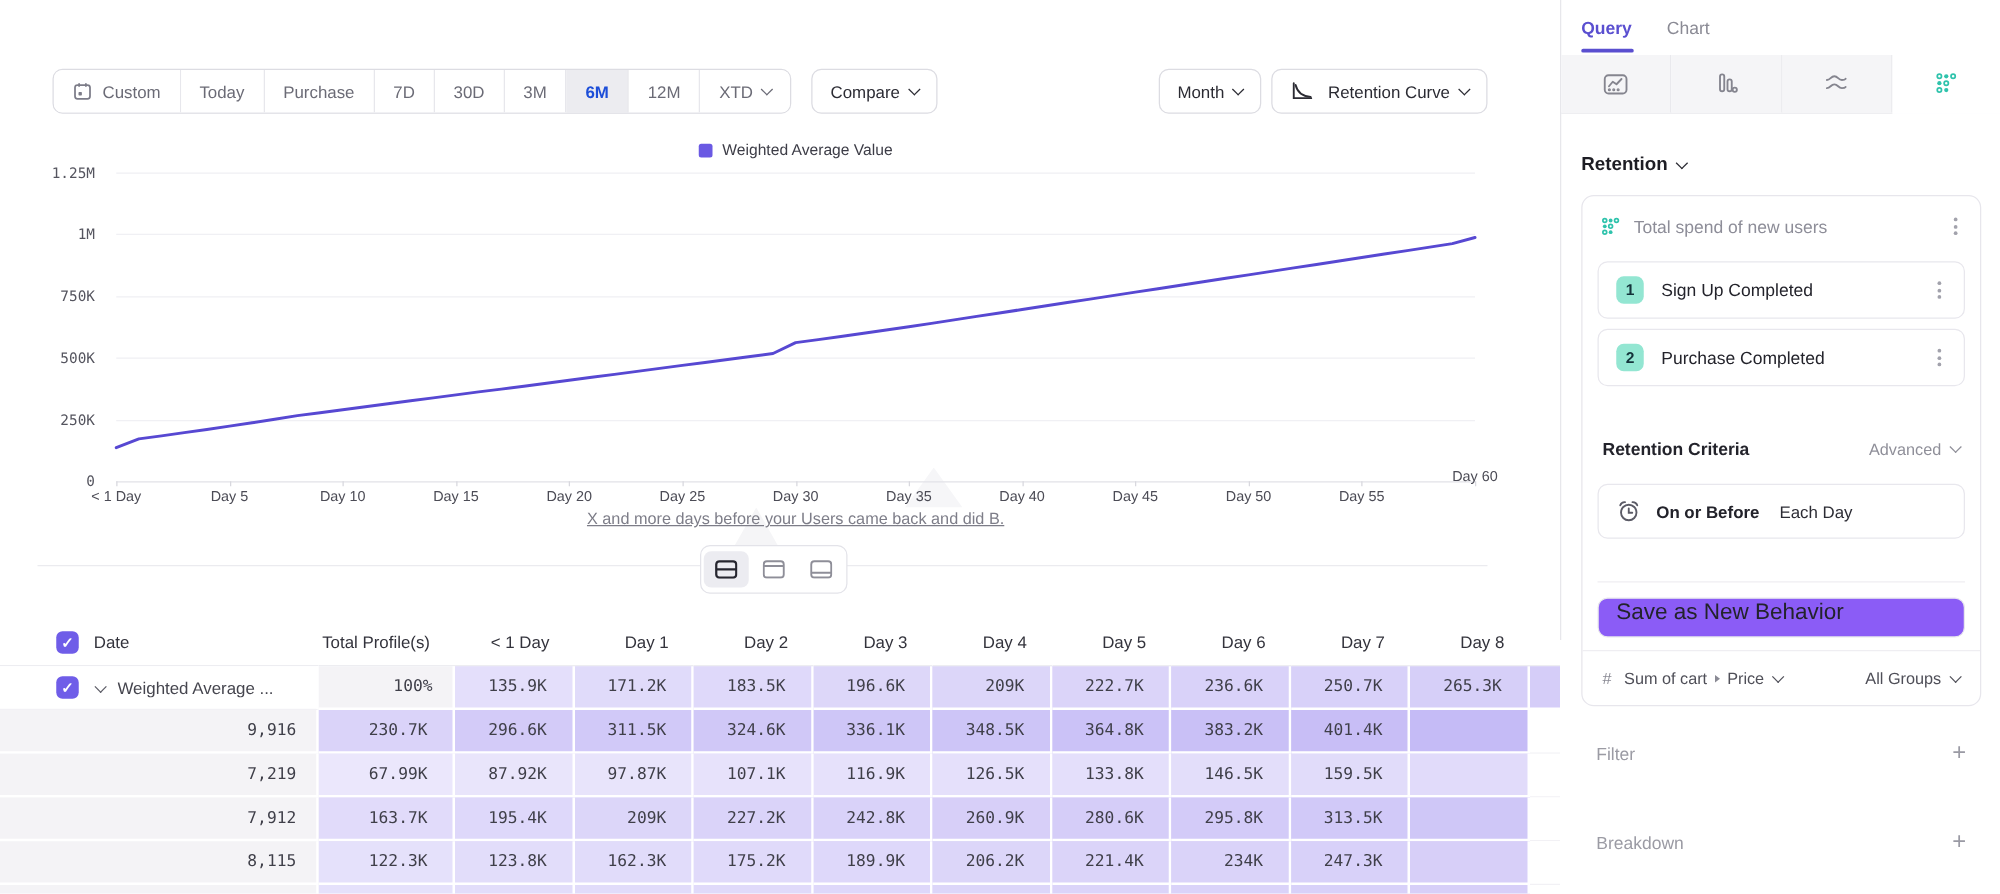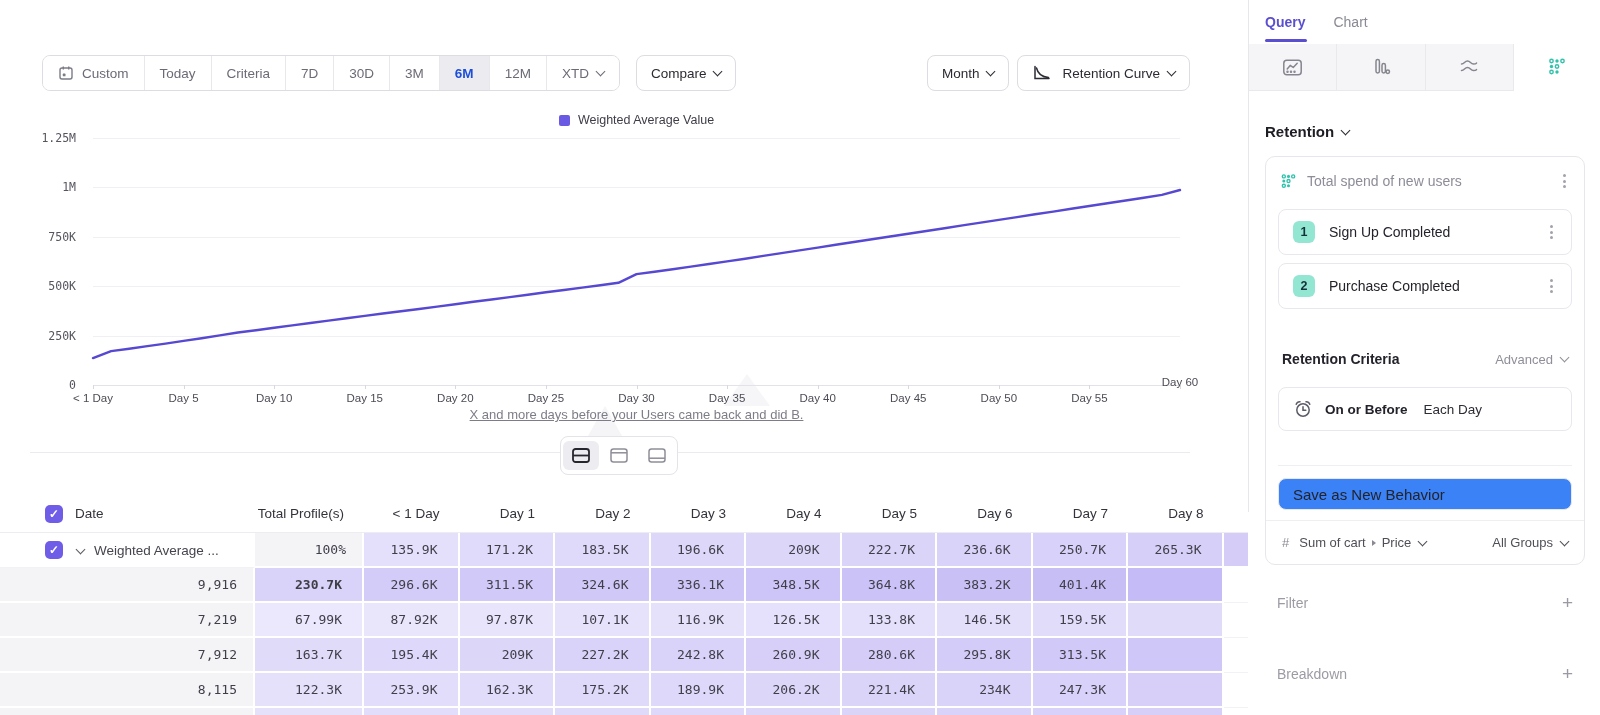--- a/index.html
+++ b/index.html
@@ -81,21 +81,21 @@
   .step .slbl{margin-left:14px;font-size:14px;color:#23232b;flex:1;}
   #critrow{margin-top:42px;display:flex;align-items:center;padding:0 16px;}
   #critrow .cl{font-size:14px;font-weight:bold;color:#23232b;flex:1;}
   #critrow .adv{font-size:13px;color:#8f8f99;display:flex;align-items:center;cursor:pointer;}
   #critcard{margin:20px 12px 0;height:42px;border:1px solid #e8e7ed;border-radius:8px;display:flex;
     align-items:center;padding:0 14px;cursor:pointer;}
   #critcard .mode{margin-left:12px;font-size:13.5px;font-weight:bold;color:#23232b;}
   #critcard .unit{margin-left:16px;font-size:13.5px;color:#2c2c34;}
   #bdiv{margin:34px 12px 0;height:1px;background:#efeef2;}
   #savecard{margin:12px 12px 0;height:30px;border:1px solid #e8e7ed;border-radius:8px;display:flex;
-    align-items:center;padding:0 14px;font-size:15px;color:#23232b;cursor:pointer;background:#3b82f6;}
+    padding:0 14px;font-size:18px;color:#23232b;cursor:pointer;background:#8b5cf6;}
   #bfoot{margin-top:10px;border-top:1px solid #efeef2;height:43px;display:flex;align-items:center;padding:0 16px;}
   #bfoot .hash{color:#8a8a94;font-size:13px;margin-right:10px;}
   #bfoot .mtxt{font-size:13px;color:#4f4f58;cursor:pointer;display:flex;align-items:center;}
   .caret{width:0;height:0;border-left:4px solid #8a8a94;border-top:3.5px solid transparent;
     border-bottom:3.5px solid transparent;display:inline-block;margin:0 6px;}
   #bfoot .grps{margin-left:auto;font-size:13px;color:#4f4f58;display:flex;align-items:center;cursor:pointer;}
   .secline{display:flex;align-items:center;padding:0 12px;color:#9b9ba4;font-size:14px;}
   .secline .plus{margin-left:auto;font-size:19px;color:#9a9aa4;cursor:pointer;line-height:1;}
   #filterrow{margin-top:28px;}
   #breakrow{margin-top:52px;}
@@ -116,21 +116,21 @@
               <line x1="10.7" y1="1.6" x2="10.7" y2="4.4"></line>
               <rect x="4.8" y="8.6" width="2.7" height="2.7" rx="0.6" fill="currentColor" stroke="none"></rect>
             </svg>
           </span>
           <span>Custom</span>
         </div>
         <div class="segitem">
           <span>Today</span>
         </div>
         <div class="segitem">
-          <span>Criteria</span>
+          <span>Purchase</span>
         </div>
         <div class="segitem">
           <span>7D</span>
         </div>
         <div class="segitem">
           <span>30D</span>
         </div>
         <div class="segitem">
           <span>3M</span>
         </div>
@@ -272,21 +272,21 @@
         <div class="cell mono" style="background: rgba(126, 103, 234, 0.24);">171.2K</div>
         <div class="cell mono" style="background: rgba(126, 103, 234, 0.25);">183.5K</div>
         <div class="cell mono" style="background: rgba(126, 103, 234, 0.263);">196.6K</div>
         <div class="cell mono" style="background: rgba(126, 103, 234, 0.27);">209K</div>
         <div class="cell mono" style="background: rgba(126, 103, 234, 0.282);">222.7K</div>
         <div class="cell mono" style="background: rgba(126, 103, 234, 0.294);">236.6K</div>
         <div class="cell mono" style="background: rgba(126, 103, 234, 0.306);">250.7K</div>
         <div class="cell mono" style="background: rgba(126, 103, 234, 0.318);">265.3K</div>
         <div class="cell" style="background: rgba(126, 103, 234, 0.33);"></div>
         <div class="cell gray mono">9,916</div>
-        <div class="cell mono" style="background: rgba(126, 103, 234, 0.29); font-weight: bold;">230.7K</div>
+        <div class="cell mono" style="background: rgba(126, 103, 234, 0.29);">230.7K</div>
         <div class="cell mono" style="background: rgba(126, 103, 234, 0.34);">296.6K</div>
         <div class="cell mono" style="background: rgba(126, 103, 234, 0.357);">311.5K</div>
         <div class="cell mono" style="background: rgba(126, 103, 234, 0.365);">324.6K</div>
         <div class="cell mono" style="background: rgba(126, 103, 234, 0.376);">336.1K</div>
         <div class="cell mono" style="background: rgba(126, 103, 234, 0.384);">348.5K</div>
         <div class="cell mono" style="background: rgba(126, 103, 234, 0.4);">364.8K</div>
         <div class="cell mono" style="background: rgba(126, 103, 234, 0.416);">383.2K</div>
         <div class="cell mono" style="background: rgba(126, 103, 234, 0.427);">401.4K</div>
         <div class="cell" style="background: rgba(126, 103, 234, 0.447);"></div>
         <div class="cell datec">
@@ -315,21 +315,21 @@
         <div class="cell mono" style="background: rgba(126, 103, 234, 0.314);">260.9K</div>
         <div class="cell mono" style="background: rgba(126, 103, 234, 0.33);">280.6K</div>
         <div class="cell mono" style="background: rgba(126, 103, 234, 0.34);">295.8K</div>
         <div class="cell mono" style="background: rgba(126, 103, 234, 0.357);">313.5K</div>
         <div class="cell" style="background: rgba(126, 103, 234, 0.37);"></div>
         <div class="cell datec">
           <span class="datetxt indent">Mar 1, 2023</span>
         </div>
         <div class="cell gray mono">8,115</div>
         <div class="cell mono" style="background: rgba(126, 103, 234, 0.2);">122.3K</div>
-        <div class="cell mono" style="background: rgba(126, 103, 234, 0.224);">253.9K</div>
+        <div class="cell mono" style="background: rgba(126, 103, 234, 0.224);">123.8K</div>
         <div class="cell mono" style="background: rgba(126, 103, 234, 0.23);">162.3K</div>
         <div class="cell mono" style="background: rgba(126, 103, 234, 0.243);">175.2K</div>
         <div class="cell mono" style="background: rgba(126, 103, 234, 0.255);">189.9K</div>
         <div class="cell mono" style="background: rgba(126, 103, 234, 0.27);">206.2K</div>
         <div class="cell mono" style="background: rgba(126, 103, 234, 0.282);">221.4K</div>
         <div class="cell mono" style="background: rgba(126, 103, 234, 0.29);">234K</div>
         <div class="cell mono" style="background: rgba(126, 103, 234, 0.3);">247.3K</div>
         <div class="cell" style="background: rgba(126, 103, 234, 0.314);"></div>
         <div class="cell datec"></div>
         <div class="cell gray mono"></div>

